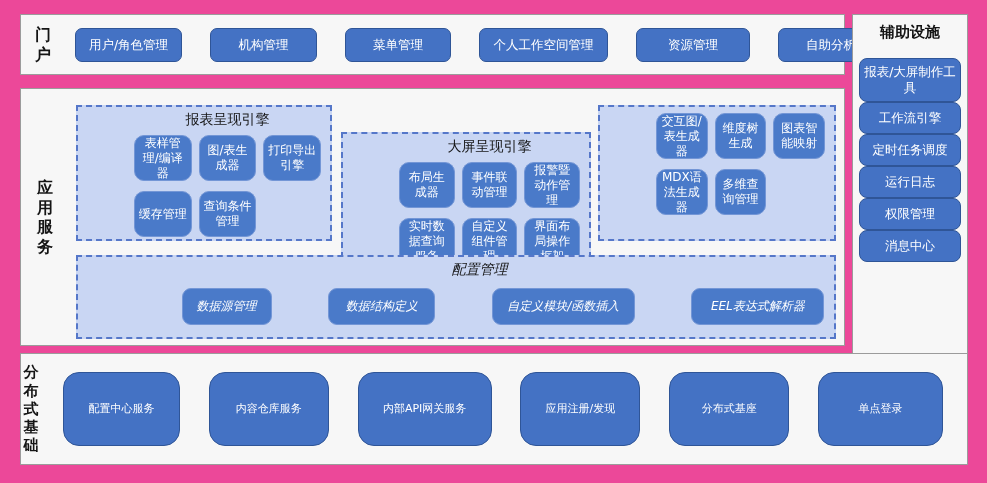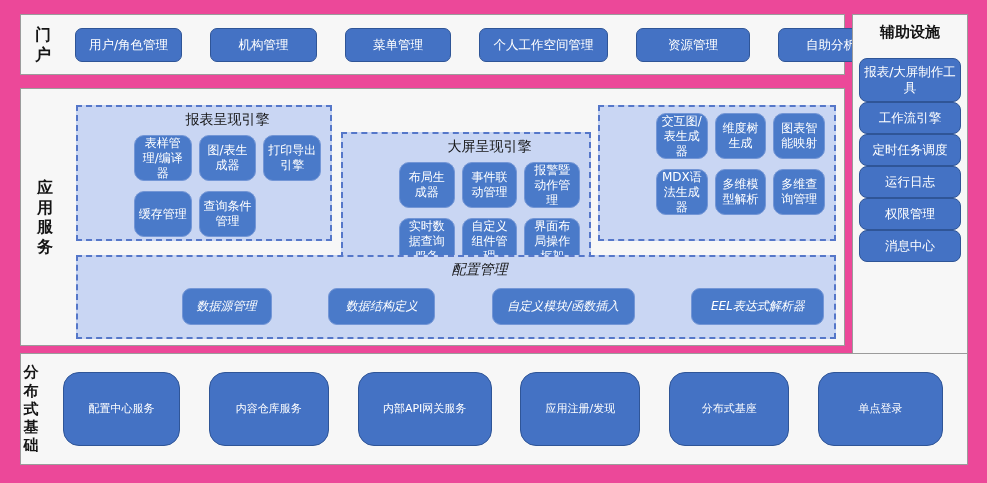--- a/index.html
+++ b/index.html
@@ -98,21 +98,20 @@
         <div class="blue-btn">界面布局操作框架</div>
       </div>
     </div>
 
     <div class="dash-box" style="left:577px; top:16px; width:238px; height:136px;">
       <div class="engine-grid">
         <div class="blue-btn">交互图/表生成器</div>
         <div class="blue-btn">维度树生成</div>
         <div class="blue-btn">图表智能映射</div>
         <div class="blue-btn">MDX语法生成器</div>
-        <div class="blue-btn">多维模型解析</div>
         <div class="blue-btn">多维查询管理</div>
       </div>
     </div>
 
     <div class="dash-box" style="left:55px; top:166px; width:760px; height:84px;font-style:italic;">
       <div class="box-title">配置管理</div>
       <div class="config-row">
         <div class="blue-btn" style="width:90px">数据源管理</div>
         <div class="blue-btn" style="width:107px">数据结构定义</div>
         <div class="blue-btn" style="width:143px">自定义模块/函数插入</div>

